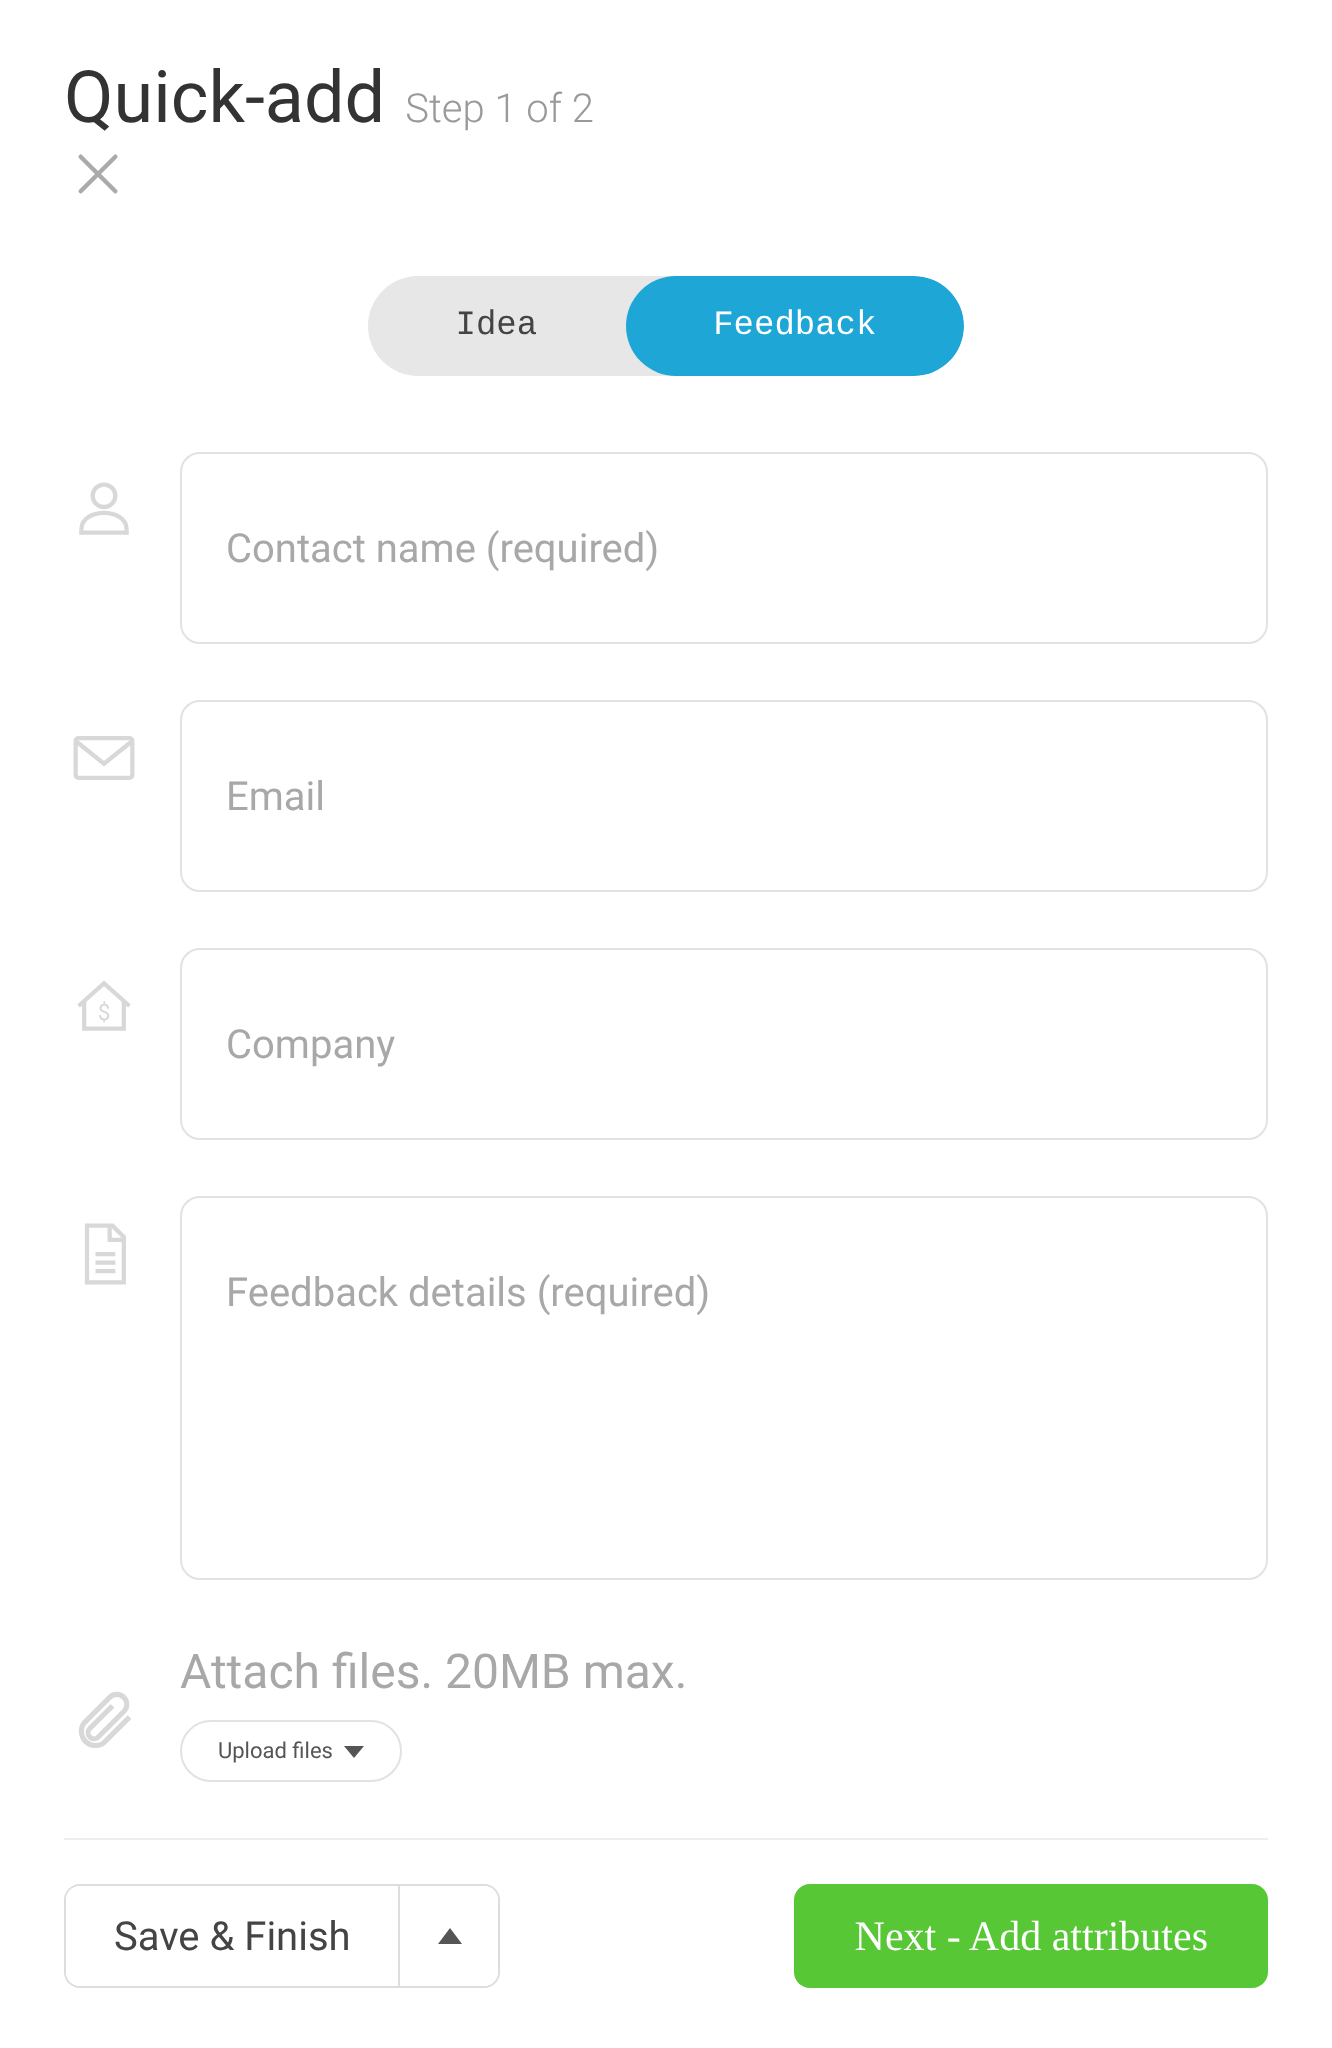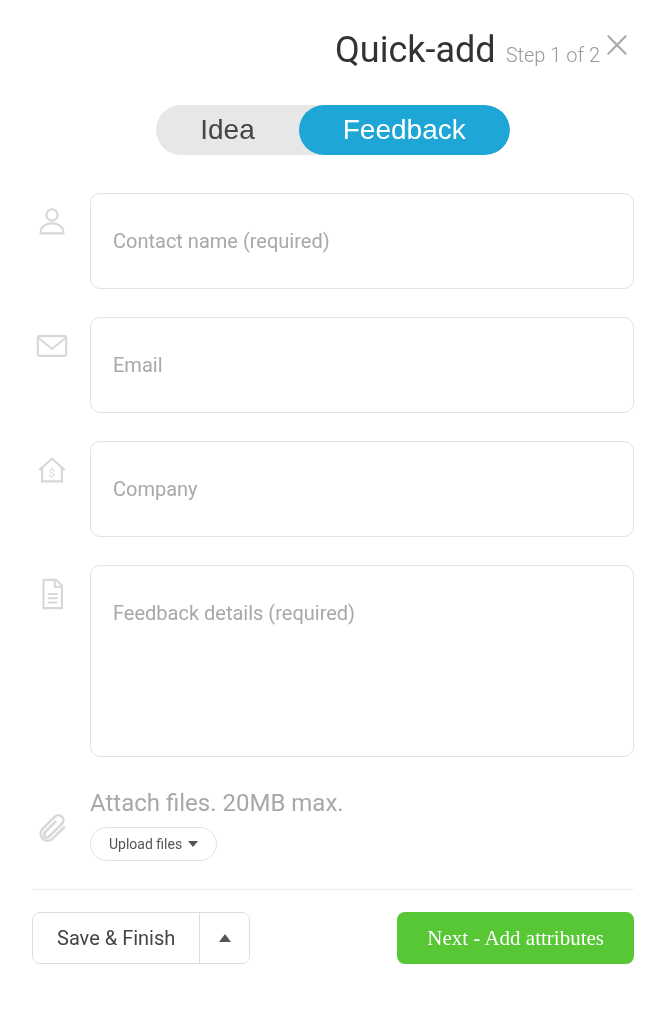--- a/index.html
+++ b/index.html
@@ -8,22 +8,23 @@
       background: #fff;
       width: 666px;
       height: 1024px;
       padding: 28px 32px 0 32px;
       color: #444;
       position: relative;
     }
     .header {
       display: flex;
       align-items: baseline;
-      justify-content: flex-end;
+      justify-content: center;
       margin-bottom: 34px;
+      flex-direction: column;
     }
     .header-left {
       display: flex;
       align-items: baseline;
       gap: 10px;
     }
     .title {
       font-size: 36px;
       font-weight: 400;
       color: #333;
@@ -46,28 +47,28 @@
     }
     .tab-group {
       display: flex;
       background: #e7e7e7;
       border-radius: 28px;
       overflow: hidden;
       height: 50px;
     }
     .tab {
       border: none;
-      font-size: 28px;
+      font-size: 17px;
       padding: 0 44px;
       cursor: pointer;
       display: flex;
       align-items: center;
       background: transparent;
       color: #444;
-      font-family: Liberation Sans, sans-serif;
+      font-family: Liberation Mono, monospace;
     }
     .tab.active {
       background: #1ea6d6;
       color: #fff;
       border-radius: 28px;
     }
     .row {
       display: flex;
       align-items: flex-start;
       gap: 18px;
@@ -113,21 +114,21 @@
       color: #a8a8a8;
       margin-bottom: 10px;
     }
     .upload-btn {
       display: inline-flex;
       align-items: center;
       gap: 6px;
       border: 1.5px solid #e2e2e2;
       border-radius: 22px;
       padding: 8px 18px;
-      font-size: 14px;
+      font-size: 11px;
       color: #555;
       cursor: pointer;
       background: #fff;
       font-family: inherit;
     }
     .upload-btn .caret {
       width: 0; height: 0;
       border-left: 5px solid transparent;
       border-right: 5px solid transparent;
       border-top: 6px solid #555;

